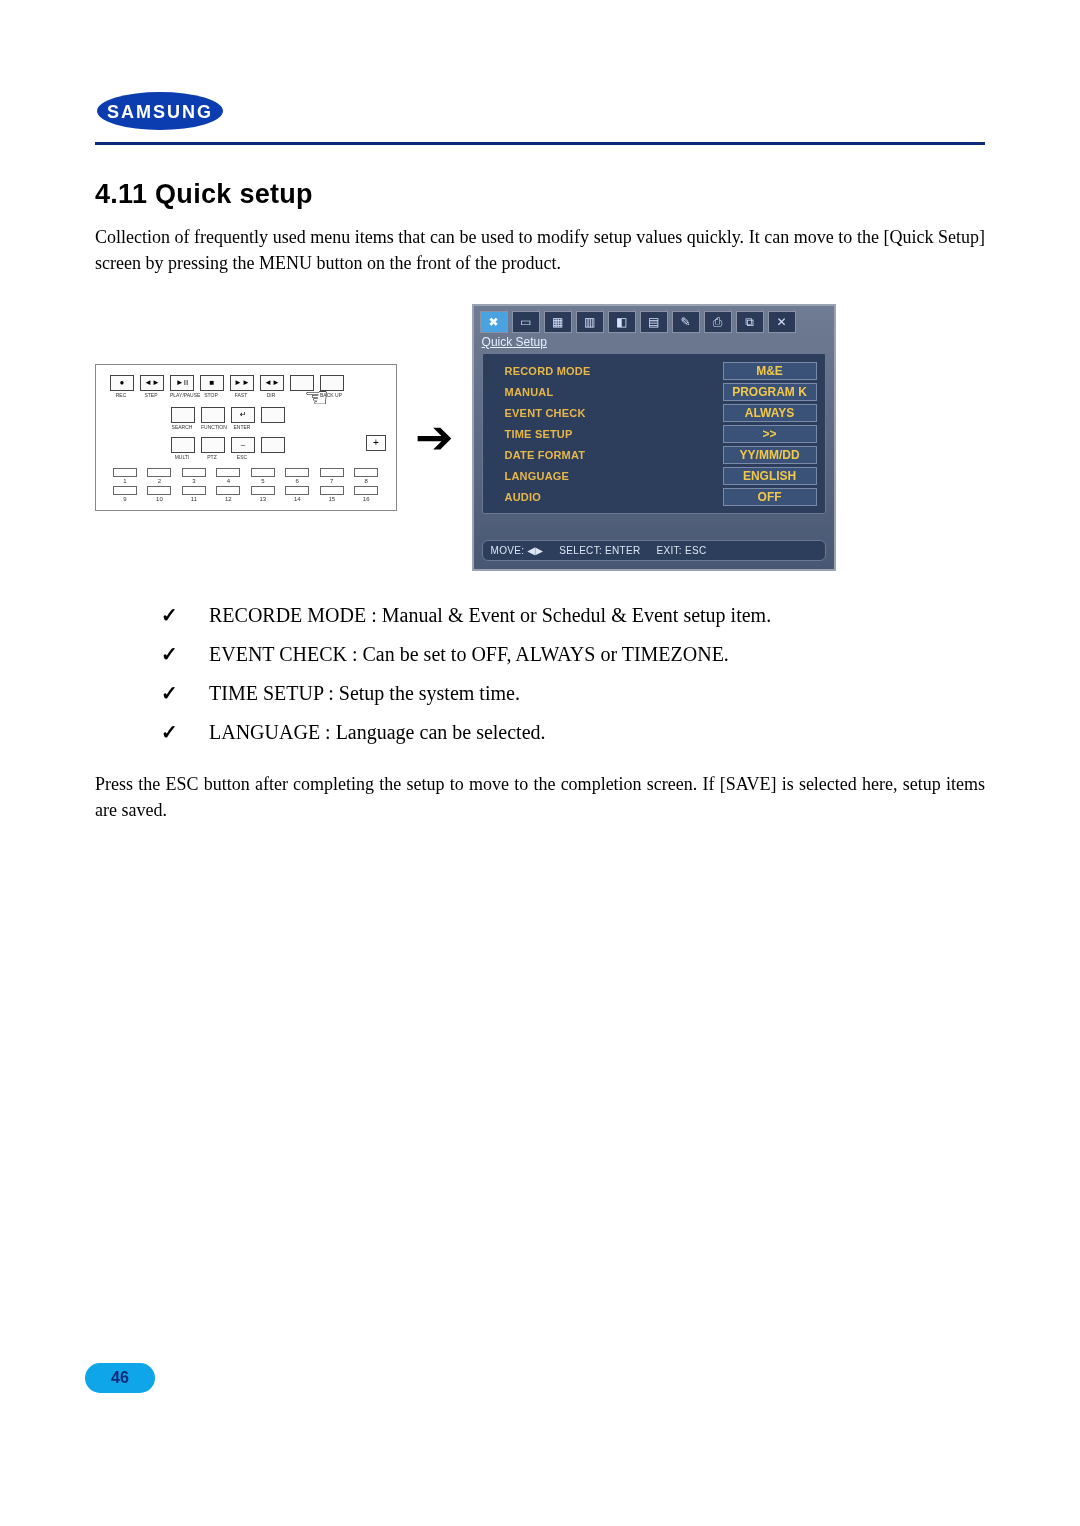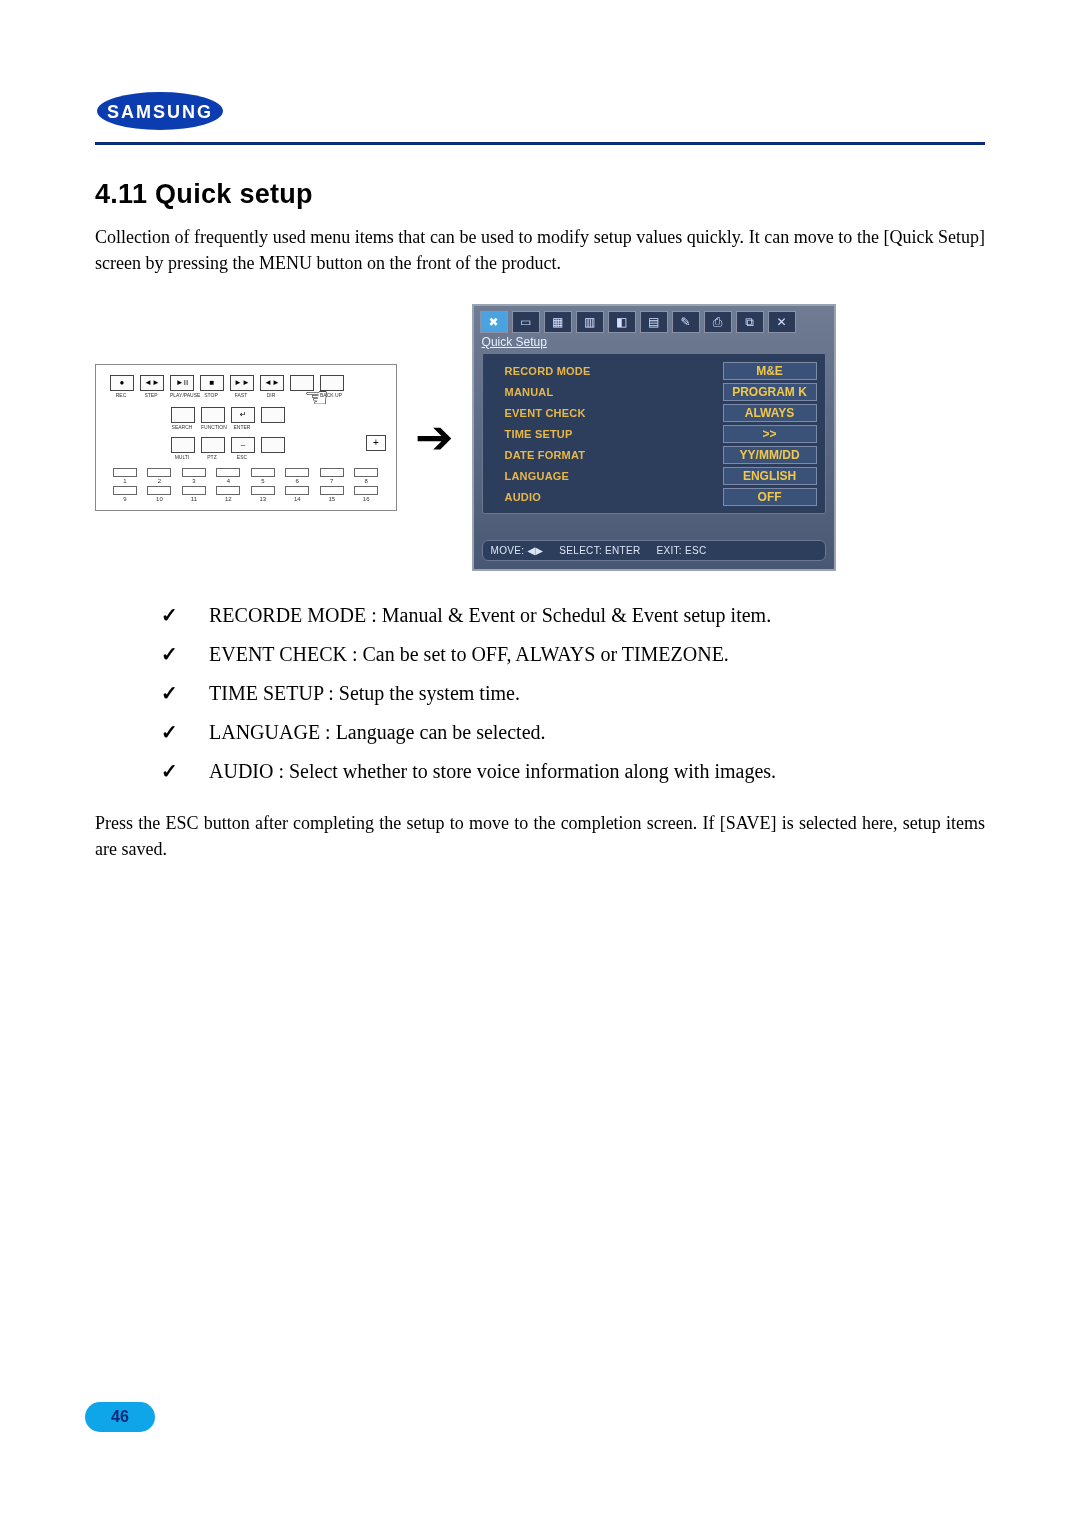--- a/index.html
+++ b/index.html
@@ -436,21 +436,20 @@
         <span>EXIT: ESC</span>
       </div>
     </div>
   </div>
 
   <ul class="bullets">
     <li>RECORDE MODE : Manual &amp; Event or Schedul &amp; Event setup item.</li>
     <li>EVENT CHECK : Can be set to OFF, ALWAYS or TIMEZONE.</li>
     <li>TIME SETUP : Setup the system time.</li>
     <li>LANGUAGE : Language can be selected.</li>
-    <li>AUDIO : Select whether to store voice information along with images.</li>
   </ul>
 
   <p class="outro">Press the ESC button after completing the setup to move to the completion screen. If [SAVE] is selected here, setup items are saved.</p>
 
   <div class="page-number">
     <span class="pill">46</span>
   </div>
 </div>
 
 </body></html>

